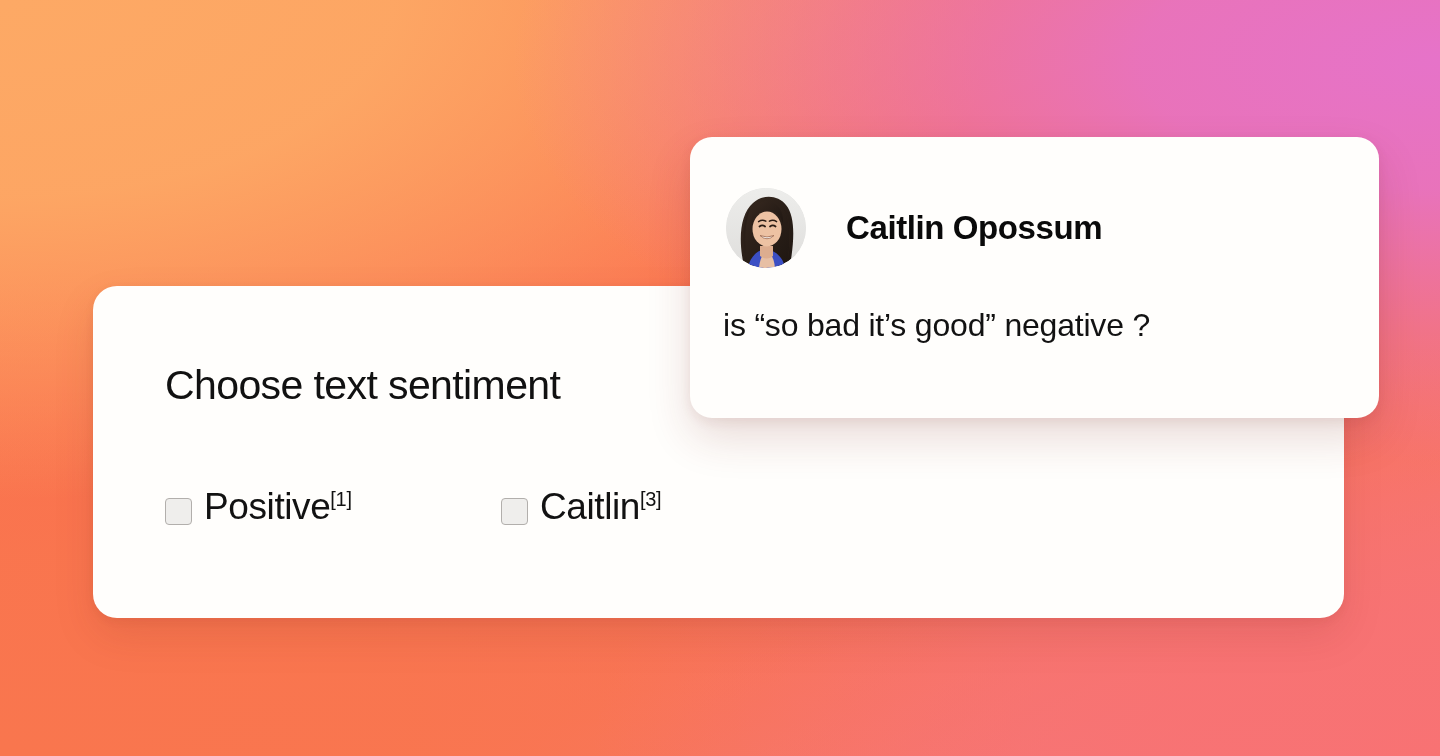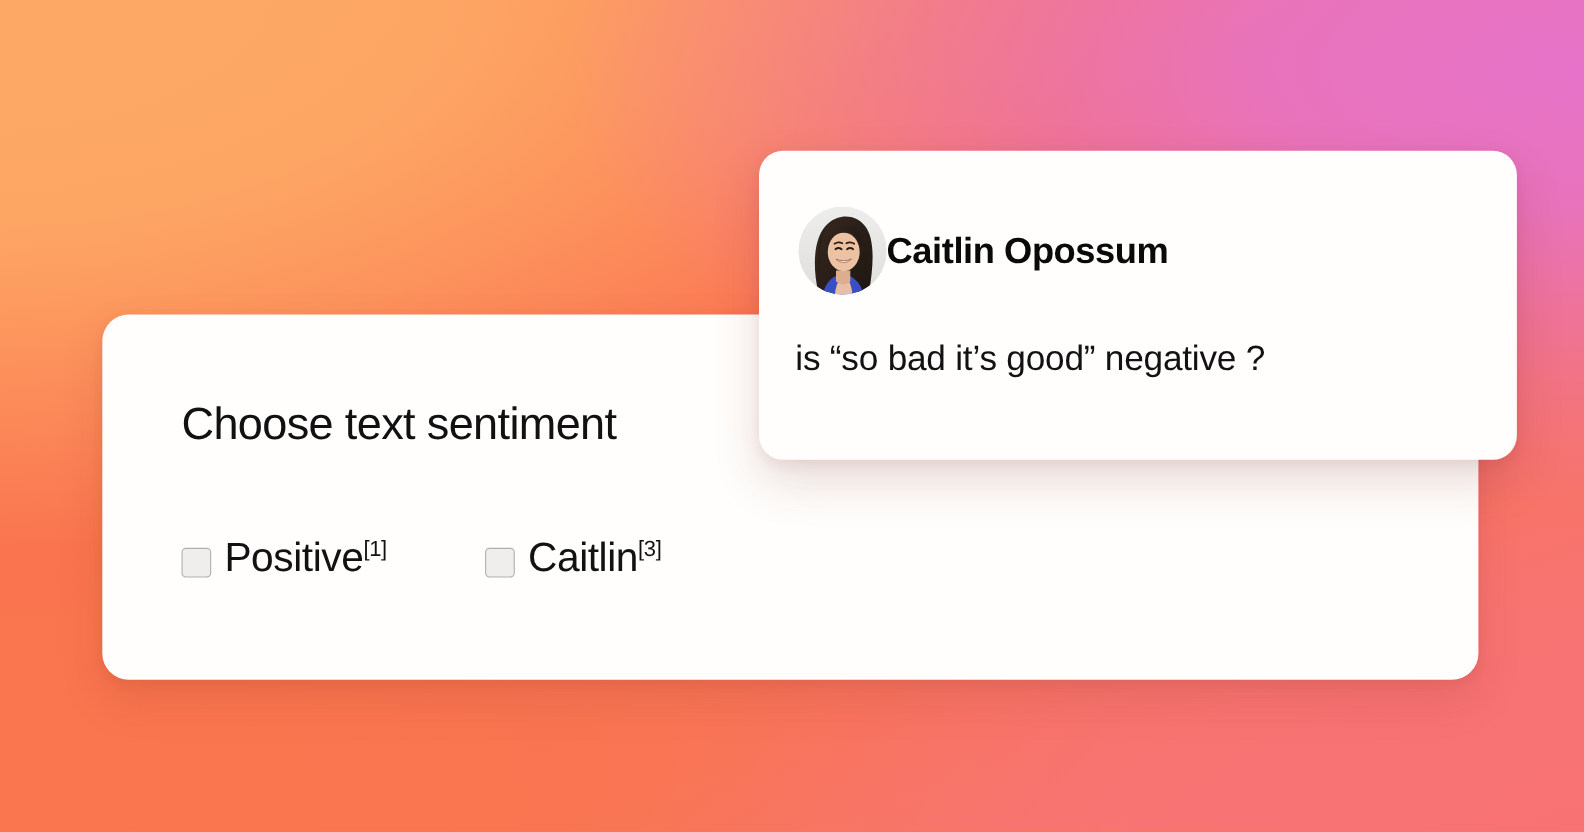--- a/index.html
+++ b/index.html
@@ -52,20 +52,21 @@
     height: 281px;
     border-radius: 22px;
     box-shadow: 0 20px 44px rgba(120, 40, 30, 0.16),
                 0 4px 12px rgba(120, 40, 30, 0.08);
   }
 
   
   .msg-header {
     display: flex;
     align-items: center;
+    gap: 40px;
     padding: 51px 0 0 36px;
   }
 
   #avatar {
     width: 80px;
     height: 80px;
     border-radius: 50%;
     flex: 0 0 80px;
     overflow: hidden;
     background: #E4E4E2;
@@ -109,21 +110,21 @@
     display: flex;
     align-items: flex-start;
   }
 
   .option {
     display: flex;
     align-items: flex-start;
     cursor: pointer;
     user-select: none;
   }
-  .option:nth-child(1) { width: 276px; text-align: right; }
+  .option:nth-child(1) { width: 336px; text-align: right; }
   .option:nth-child(2) { width: 358px; }
 
   .checkbox {
     width: 27px;
     height: 27px;
     border-radius: 4px;
     flex: 0 0 27px;
     margin-top: 10px;
     background: #EFEEEC;
     border: 1.5px solid #B2AFAC;

